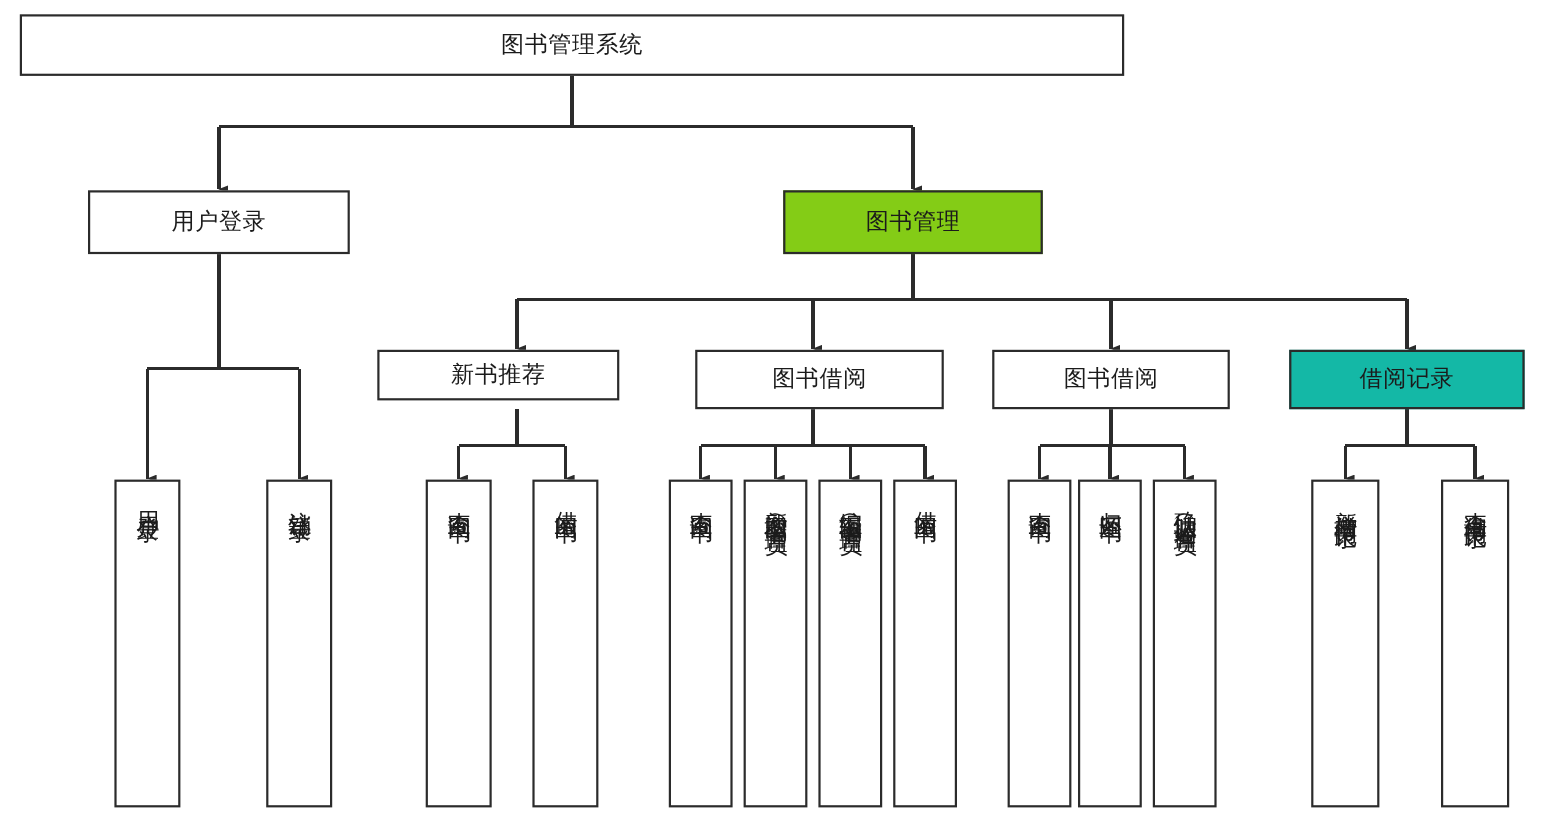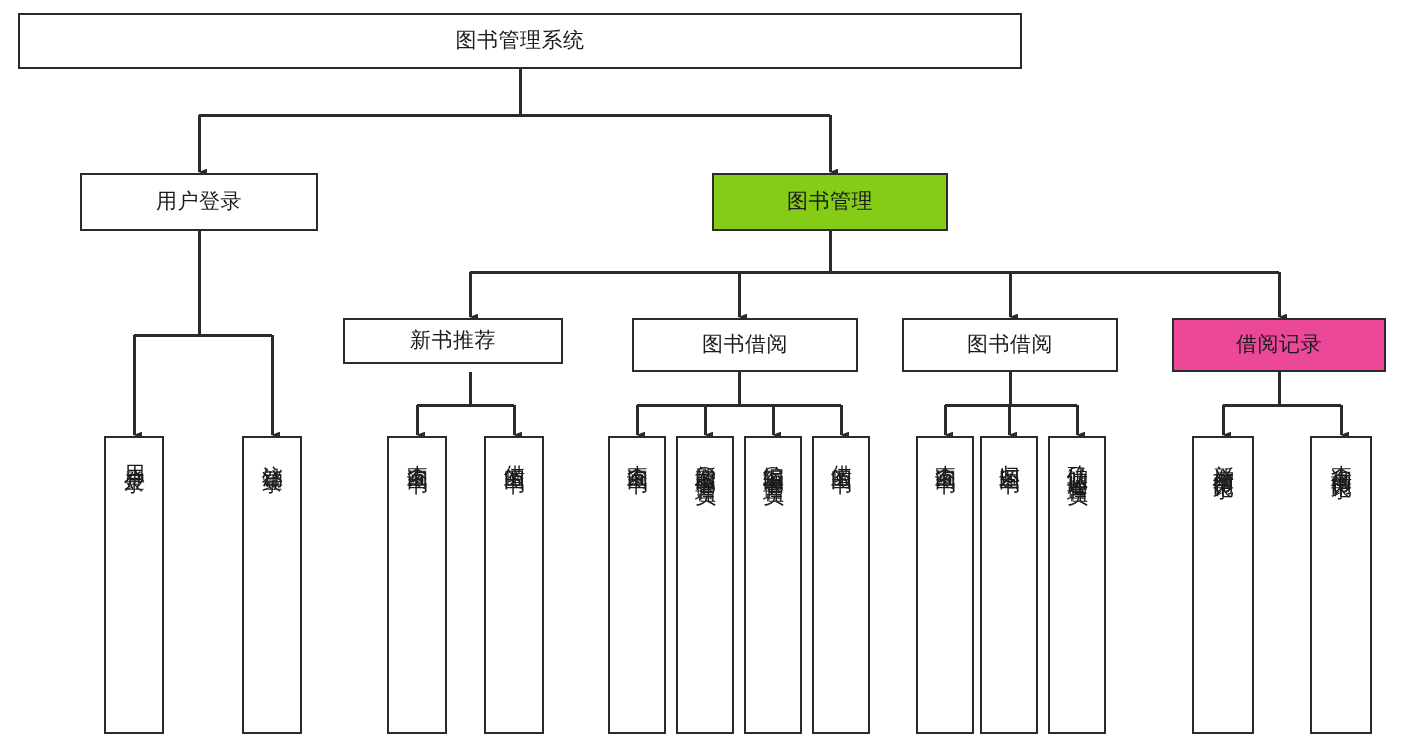--- a/index.html
+++ b/index.html
@@ -149,21 +149,21 @@
       <div class="node-box" style="left: 632px; top: 318px; width: 226px; height: 54px; border-color: rgb(43, 43, 43); background: rgb(255, 255, 255);">
         <div class="hwrap">
           <span class="node-label-h" style="color: rgb(27, 27, 27);">图书借阅</span>
         </div>
       </div>
       <div class="node-box" style="left: 902px; top: 318px; width: 216px; height: 54px; border-color: rgb(43, 43, 43); background: rgb(255, 255, 255);">
         <div class="hwrap">
           <span class="node-label-h" style="color: rgb(27, 27, 27);">图书借阅</span>
         </div>
       </div>
-      <div class="node-box" style="left: 1172px; top: 318px; width: 214px; height: 54px; border-color: rgb(43, 43, 43); background: #ec4899;">
+      <div class="node-box" style="left: 1172px; top: 318px; width: 214px; height: 54px; border-color: rgb(43, 43, 43); background: #14b8a6;">
         <div class="hwrap">
           <span class="node-label-h" style="color: rgb(27, 27, 27);">借阅记录</span>
         </div>
       </div>
       <div class="node-box" style="left: 104px; top: 436px; width: 60px; height: 298px; border-color: rgb(43, 43, 43); background: rgb(255, 255, 255);">
         <div class="vwrap">
           <span class="node-label-v" style="color: rgb(27, 27, 27);">用户登录</span>
         </div>
       </div>
       <div class="node-box" style="left: 242px; top: 436px; width: 60px; height: 298px; border-color: rgb(43, 43, 43); background: rgb(255, 255, 255);">

